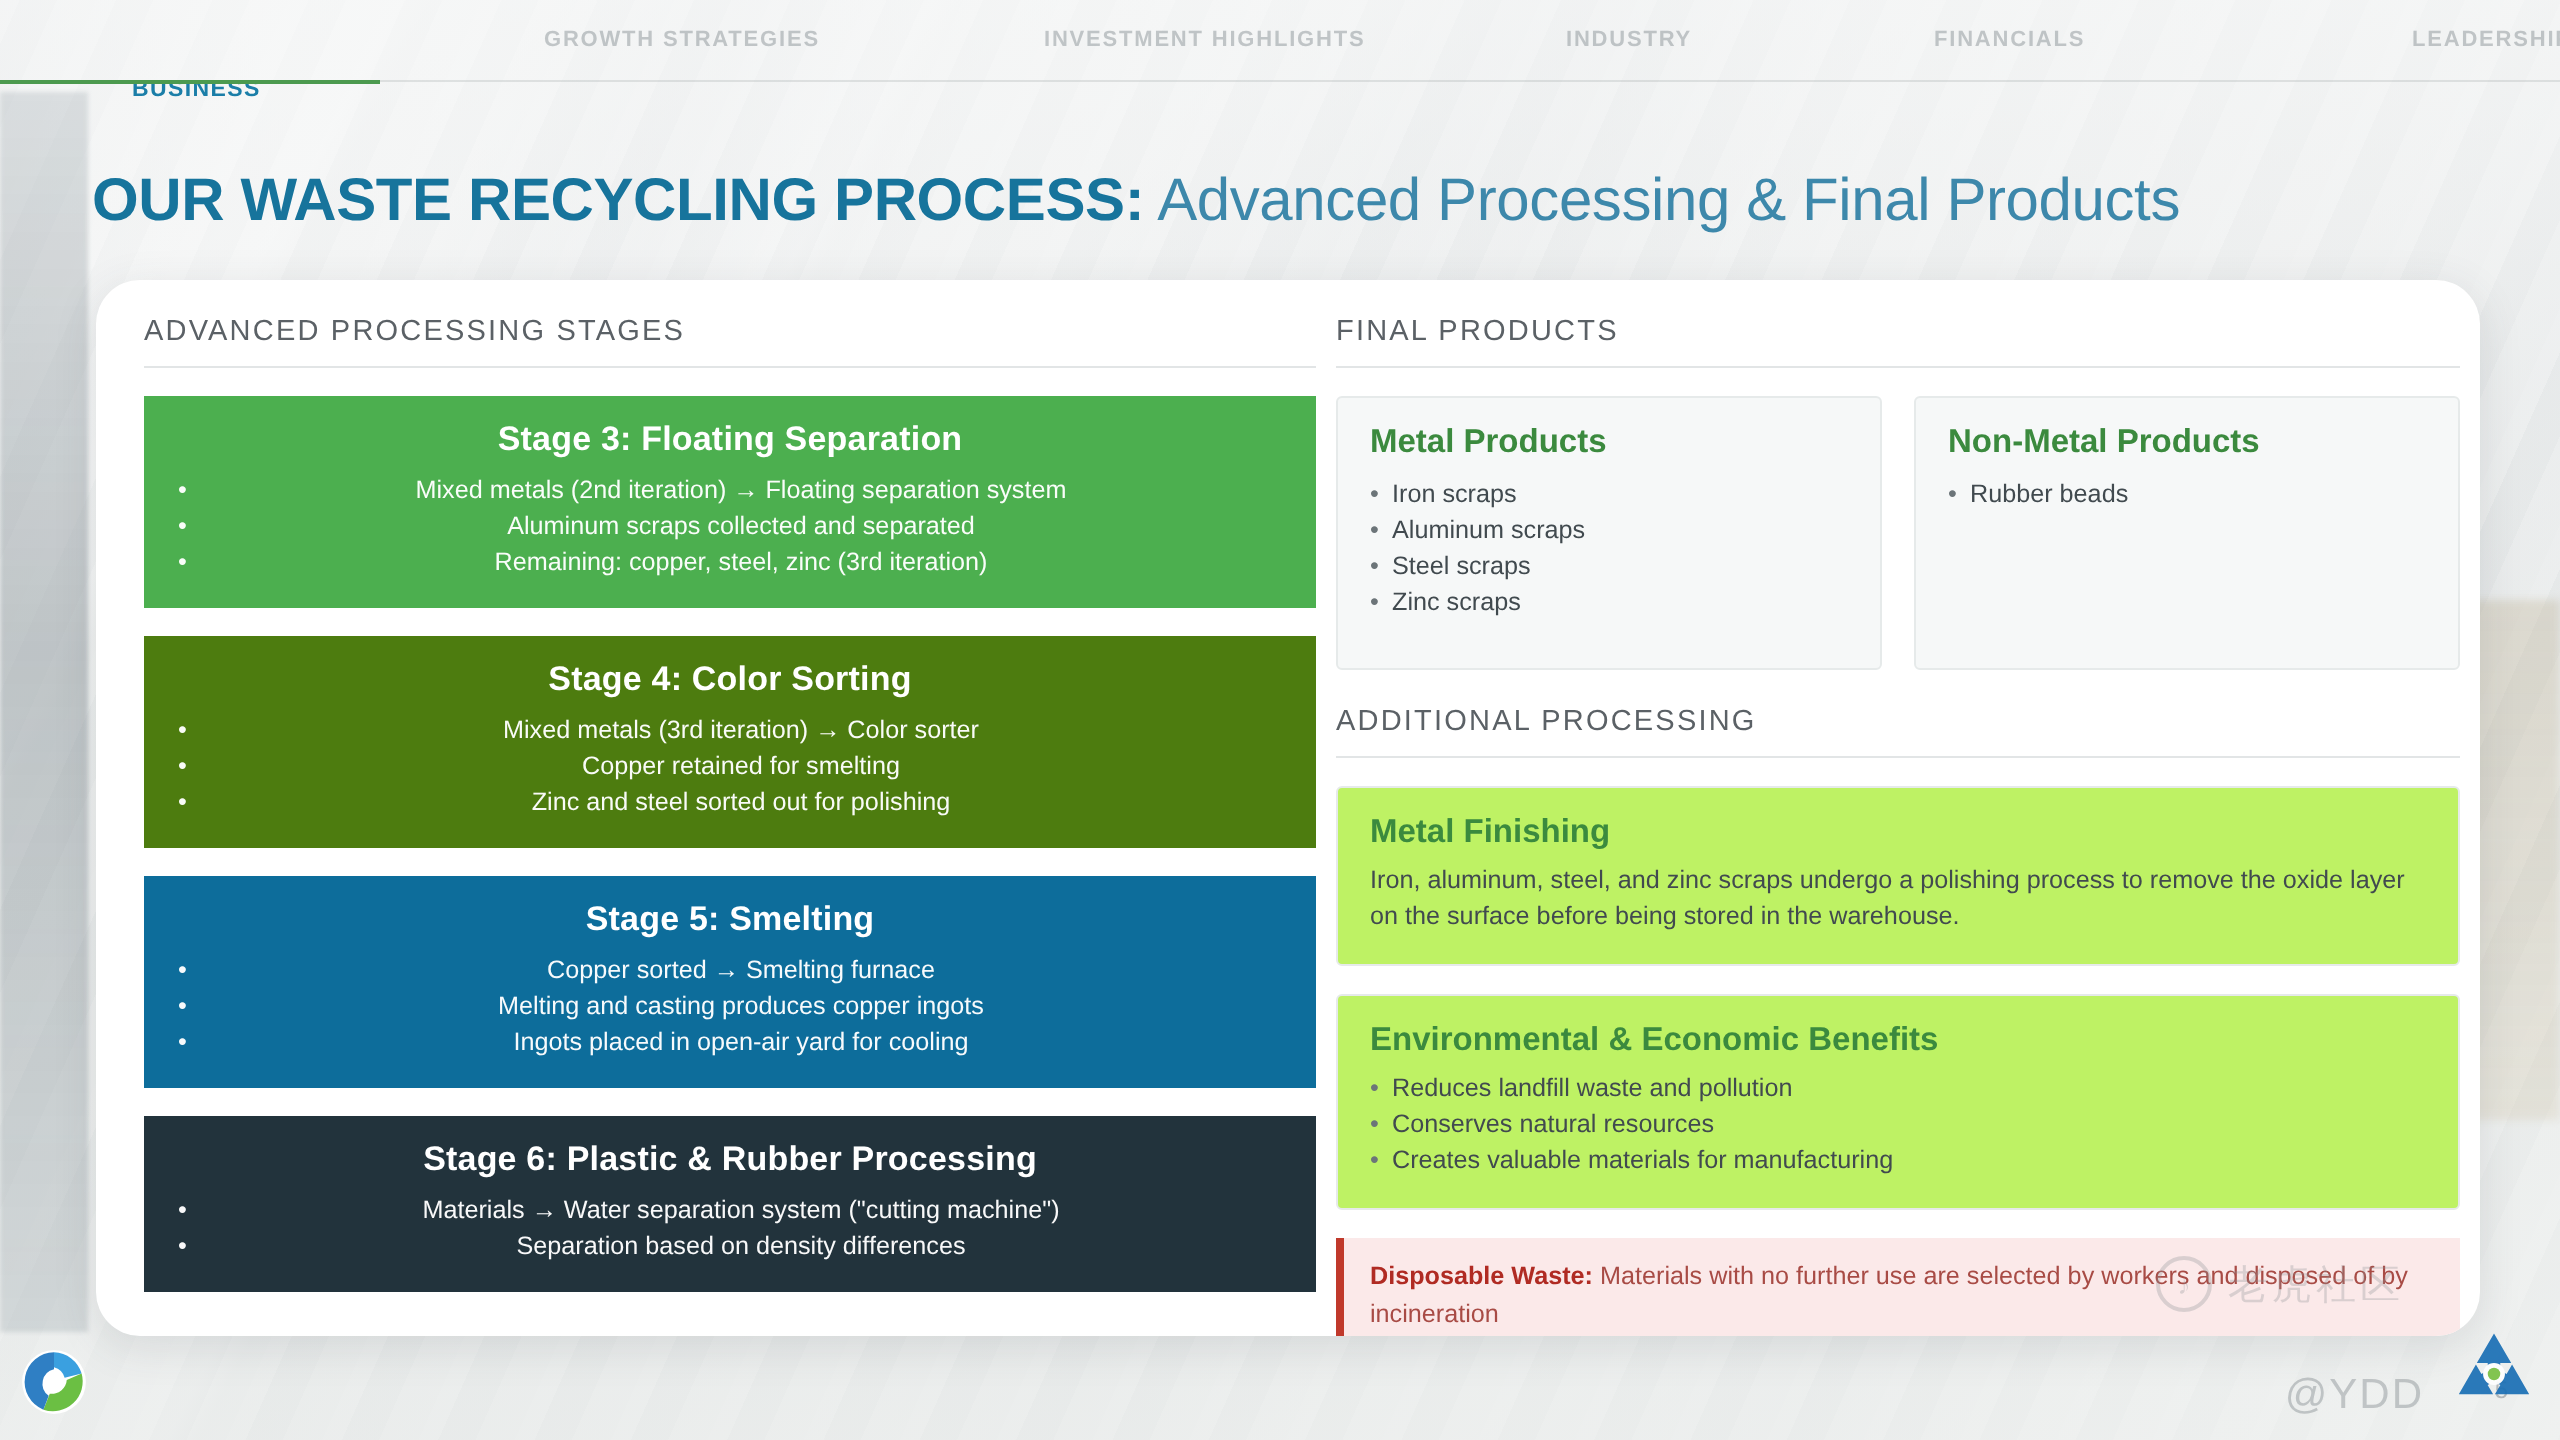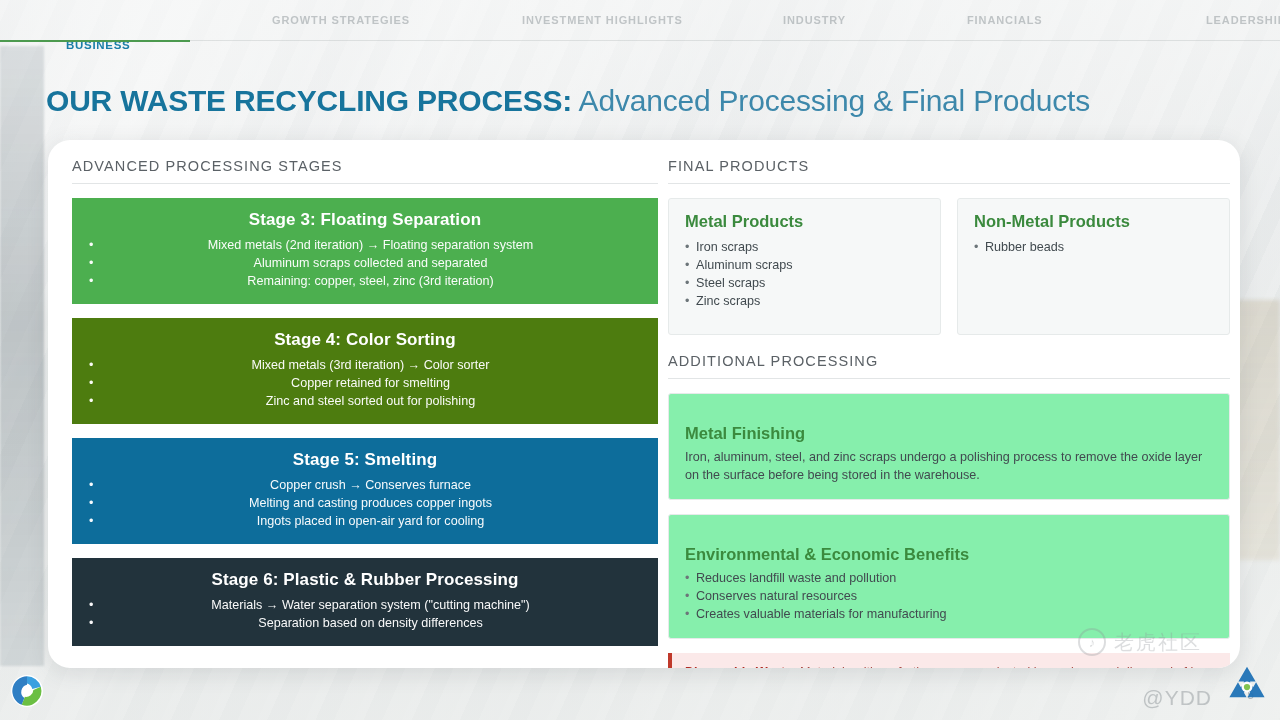--- a/index.html
+++ b/index.html
@@ -207,24 +207,24 @@
   .plain-bullets li::before {
     content: "•";
     position: absolute;
     left: 0; top: 0;
     color: #6c7579;
   }
 
   .section-label-2 { margin-top: 18px; }
 
   .info-card {
-    background: #86efac;
+    background: #bef264;
     border: 1px solid #e6eaea;
     border-radius: 3px;
-    padding: 30px 16px 15px 16px;
+    padding: 13px 16px 15px 16px;
     margin-bottom: 14px;
   }
   .info-title {
     font-size: 16.5px;
     font-weight: 700;
     color: #3b8a3e;
     margin-bottom: 5px;
   }
   .info-body {
     font-size: 12.6px;
@@ -343,21 +343,21 @@
         <ul class="stage-bullets">
           <li>Mixed metals (3rd iteration) → Color sorter</li>
           <li>Copper retained for smelting</li>
           <li>Zinc and steel sorted out for polishing</li>
         </ul>
       </div>
 
       <div class="stage-card" style="background:#0d6d9b">
         <div class="stage-title">Stage 5: Smelting</div>
         <ul class="stage-bullets">
-          <li>Copper crush → Conserves furnace</li>
+          <li>Copper sorted → Smelting furnace</li>
           <li>Melting and casting produces copper ingots</li>
           <li>Ingots placed in open-air yard for cooling</li>
         </ul>
       </div>
 
       <div class="stage-card" style="background:#22333c">
         <div class="stage-title">Stage 6: Plastic &amp; Rubber Processing</div>
         <ul class="stage-bullets">
           <li>Materials → Water separation system ("cutting machine")</li>
           <li>Separation based on density differences</li>

